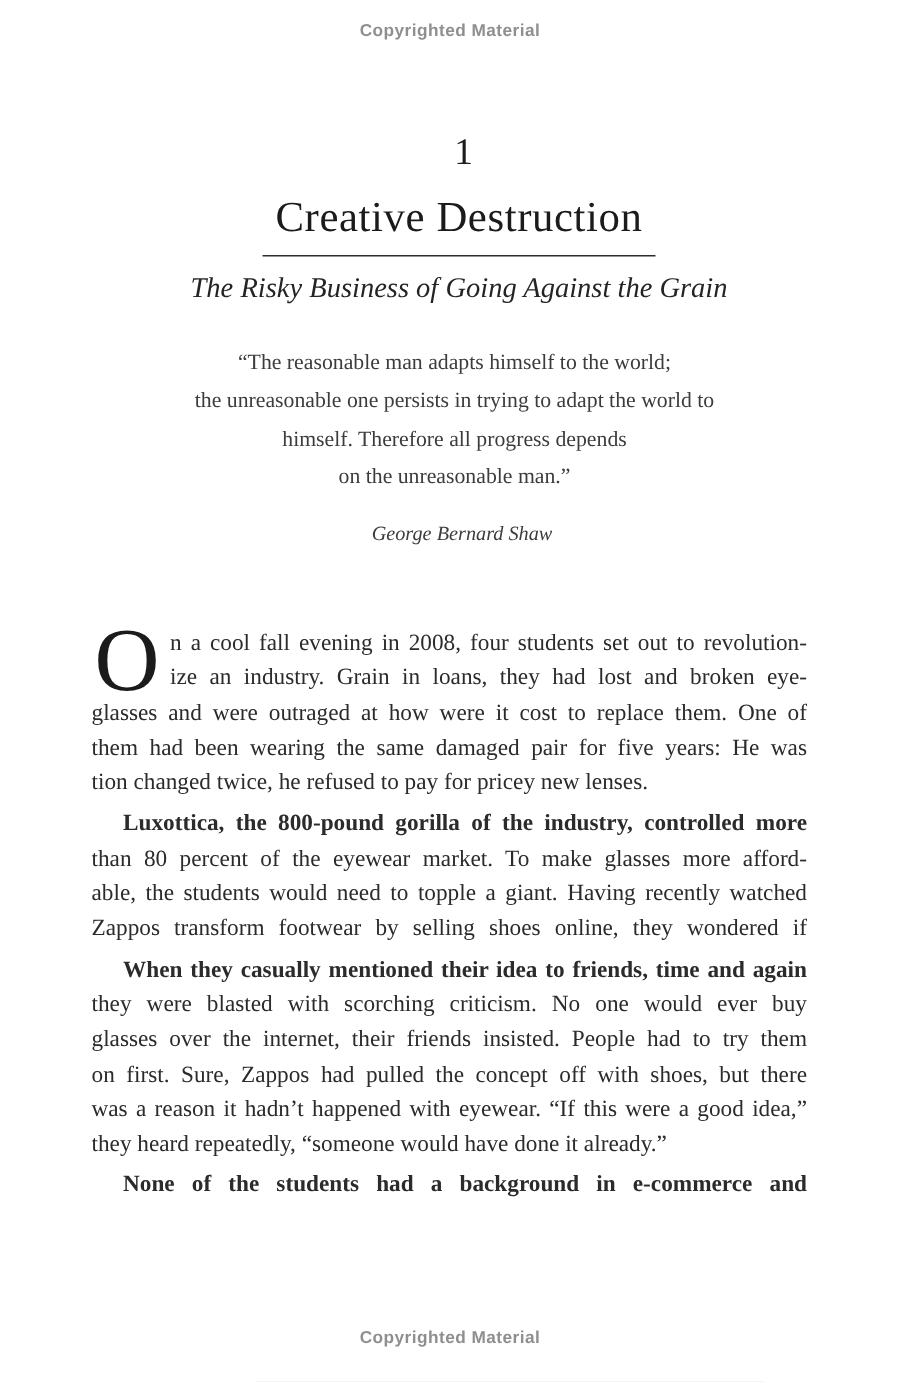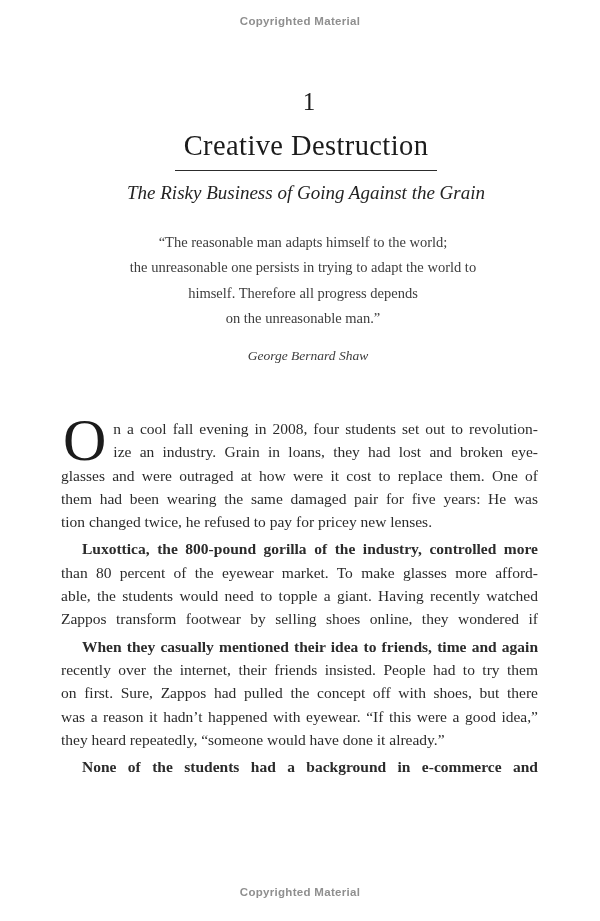--- a/index.html
+++ b/index.html
@@ -140,21 +140,22 @@
 
     <div class="para p-ind">
       <div class="bl">Luxottica, the 800-pound gorilla of the industry, controlled more</div>
       <div class="bl">than 80 percent of the eyewear market. To make glasses more afford-</div>
       <div class="bl">able, the students would need to topple a giant. Having recently watched</div>
       <div class="bl">Zappos transform footwear by selling shoes online, they wondered if</div>
     </div>
 
     <div class="para p-ind">
       <div class="bl">When they casually mentioned their idea to friends, time and again</div>
-      <div class="bl">recently over the internet, their friends insisted. People had to try them</div>
+      <div class="bl">they were blasted with scorching criticism. No one would ever buy</div>
+      <div class="bl">glasses over the internet, their friends insisted. People had to try them</div>
       <div class="bl">on first. Sure, Zappos had pulled the concept off with shoes, but there</div>
       <div class="bl">was a reason it hadn’t happened with eyewear. “If this were a good idea,”</div>
       <div class="bl last">they heard repeatedly, “someone would have done it already.”</div>
     </div>
 
     <div class="para p-ind">
       <div class="bl">None of the students had a background in e-commerce and</div>
     </div>
 
   </div>

